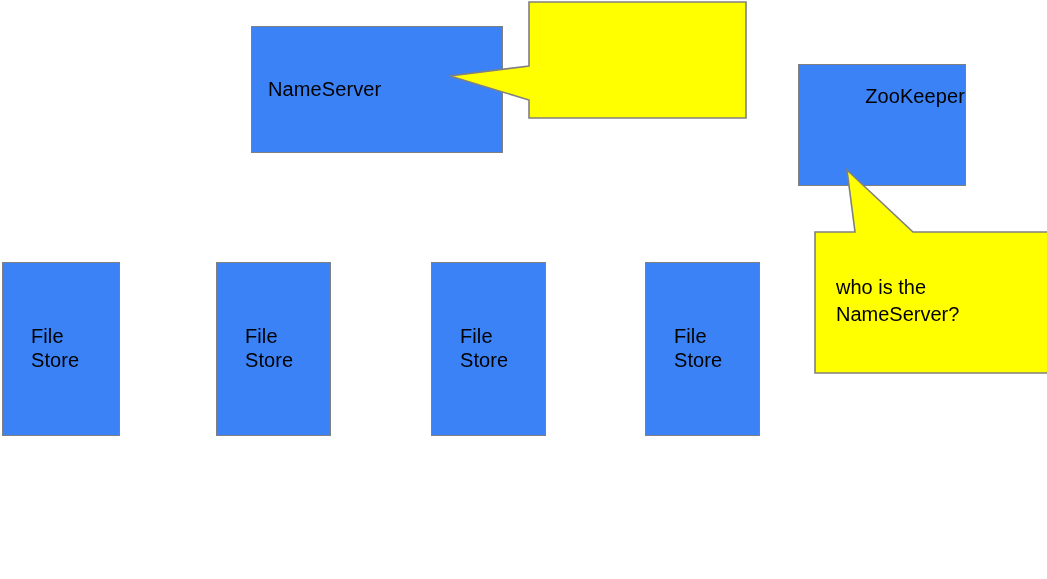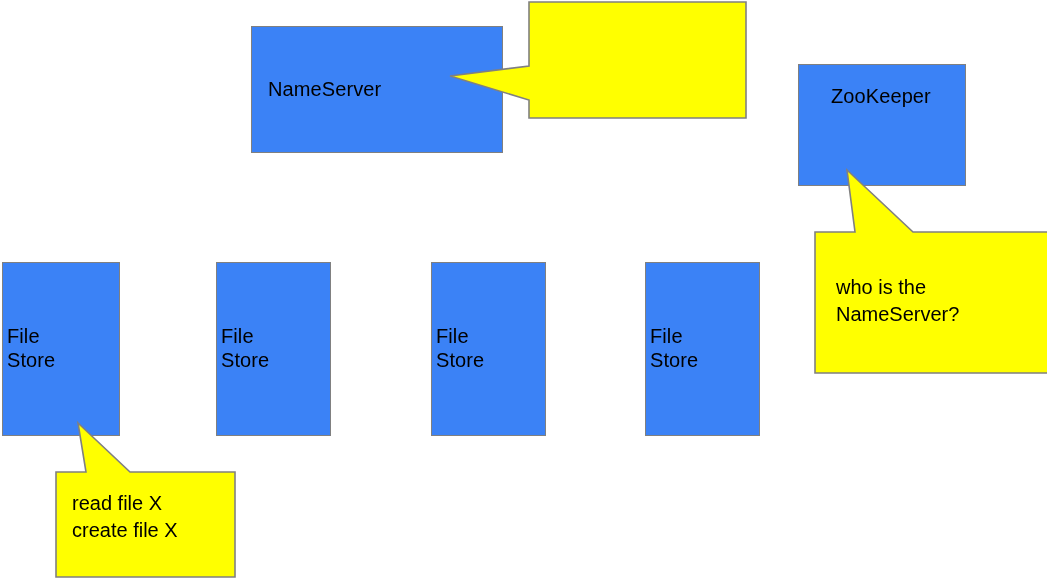--- a/index.html
+++ b/index.html
@@ -28,22 +28,22 @@
     justify-content: flex-start;
     color: #000000;
     font-size: 20px;
     line-height: 1.18;
     letter-spacing: 0.1px;
     white-space: pre-line;
     padding-left: 14px;
     user-select: none;
   }
   .node.name-server { padding-left: 16px; }
-  .node.zookeeper  { padding-left: 32px; align-items: flex-start; padding-top: 20px; }
-  .node.file-store { padding-left: 4px; }
+  .node.zookeeper  { padding-left: 20px; align-items: flex-start; padding-top: 20px; justify-content: flex-end; }
+  .node.file-store { padding-left: 28px; }
 
   .callout {
     position: absolute;
     overflow: visible;
   }
   .callout svg {
     display: block;
     overflow: visible;
   }
   .callout-text {
@@ -95,21 +95,14 @@
   </div>
 
   <div class="callout" style="left:813px; top:166px; width:236px; height:210px;">
     <svg width="236" height="210" viewBox="0 0 236 210">
       <path d="M 34 4 L 100 66 L 235 66 L 235 207 L 2 207 L 2 66 L 42 66 Z" fill="#ffff00" stroke="#808080" stroke-width="1.6" stroke-linejoin="miter"></path>
     </svg>
     <div class="callout-text" style="left:16px; top:108px; width:215px;margin-left:7px;">who is the
 NameServer?</div>
   </div>
 
-  <div class="callout" style="left:54px; top:420px; width:186px; height:159px;">
-    <svg width="186" height="159" viewBox="0 0 186 159">
-      <path d="M 24 3 L 76 52 L 181 52 L 181 157 L 2 157 L 2 52 L 32 52 Z" fill="#ffff00" stroke="#808080" stroke-width="1.6" stroke-linejoin="miter"></path>
-    </svg>
-    <div class="callout-text" style="left:18px; top:70px; width:165px;">read file X
-create file X</div>
-  </div>
 
 </div>
 
 </body></html>

